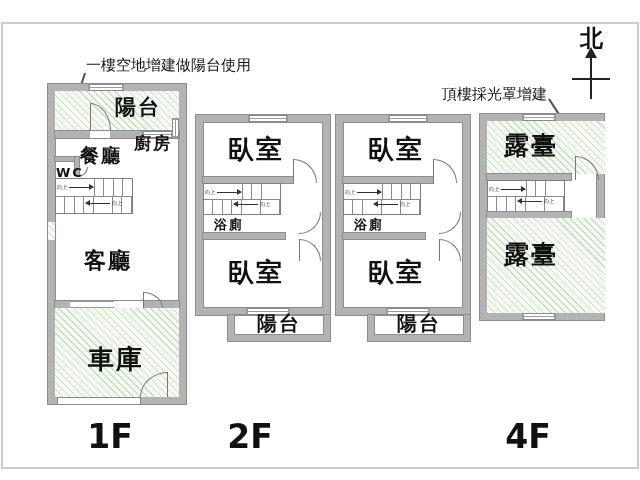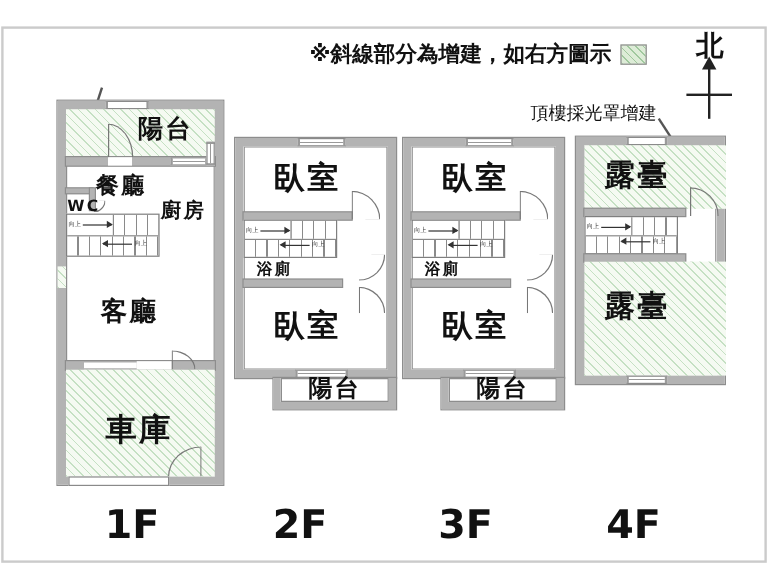--- a/index.html
+++ b/index.html
@@ -85,43 +85,40 @@
                letter-spacing:4px; line-height:1; white-space:nowrap;
                color:#bdb04a; opacity:0.82; z-index:40; }
 </style>
 </head>
 <body>
 
 <div id="canvas">
 
   <div id="frame"></div>
 
-  <div id="legend">
-    <span>※斜線部分為增建，如右方圖示</span>
-    <span id="legend-swatch"></span>
-  </div>
 
   <div id="compass-label">北</div>
   <div id="compass-head"></div>
   <div id="compass-line"></div>
   <div id="compass-cross"></div>
 
+  <div class="note" style="left:86px; top:56px;">一樓空地增建做陽台使用</div>
   <div class="leader" style="left:84px; top:73px; height:42px; transform:rotate(18deg);"></div>
   <div class="note" style="left:442px; top:85px;">頂樓採光罩增建</div>
   <div class="leader" style="left:548px; top:99px; height:34px; transform:rotate(-33deg);"></div>
 
   <div class="plan" style="left:48px; top:84px; width:138px; height:320px;">
     <div class="win-h" style="left:33px; top:-7px; width:36px; height:7px;"></div>
     <div class="hatch" style="left:0; top:0; width:124px; height:40px;"></div>
     <div class="wall" style="left:0; top:40px; width:124px; height:7px;"></div>
     <div class="win-h" style="left:87px; top:40px; width:31px; height:7px;"></div>
     <div class="gap" style="left:35px; top:40px; width:20px; height:7px;"></div>
     <div class="arc tr leaf-l" style="left:35px; top:12px; width:21px; height:28px;"></div>
     <div class="rlab" style="left:60px; top:6px; font-size:21px;">陽台</div>
-    <div class="rlab" style="left:79px; top:44px; font-size:17px;margin-top:33px;">廚房</div>
+    <div class="rlab" style="left:79px; top:44px; font-size:17px;">廚房</div>
     <div class="rlab" style="left:25px; top:55px; font-size:19px;">餐廳</div>
     <div class="wall" style="left:0; top:66px; width:22px; height:4px;"></div>
     <div class="wall" style="left:20px; top:66px; width:4px; height:18px;"></div>
     <div class="rlab" style="left:1px; top:75px; font-size:13px;">WC</div>
     <div class="arc br" style="left:23px; top:76px; width:10px; height:10px;"></div>
 
     <div class="stairs" style="left:0; top:87px; width:78px; height:36px;">
       <div class="st-top"></div>
       <div class="st-bot"></div>
       <div class="st-up st-up-a">
@@ -231,17 +228,16 @@
 
     <div class="wall" style="left:0; top:91px; width:84px; height:6px;"></div>
     <div class="arc br leaf-l" style="left:88px; top:97px; width:24px; height:24px;"></div>
     <div class="hatch" style="left:0; top:97px; width:118px; height:95px;"></div>
     <div class="rlab" style="left:17px; top:121px; font-size:25px;">露臺</div>
     <div class="win-h" style="left:35px; top:192px; width:34px; height:7px;"></div>
   </div>
 
   <div class="flab" style="left:70px;">1F</div>
   <div class="flab" style="left:210px;">2F</div>
-  <div class="flab" style="left:348px;">3F</div>
   <div class="flab" style="left:488px;">4F</div>
 
 
 </div>
 
 </body></html>

